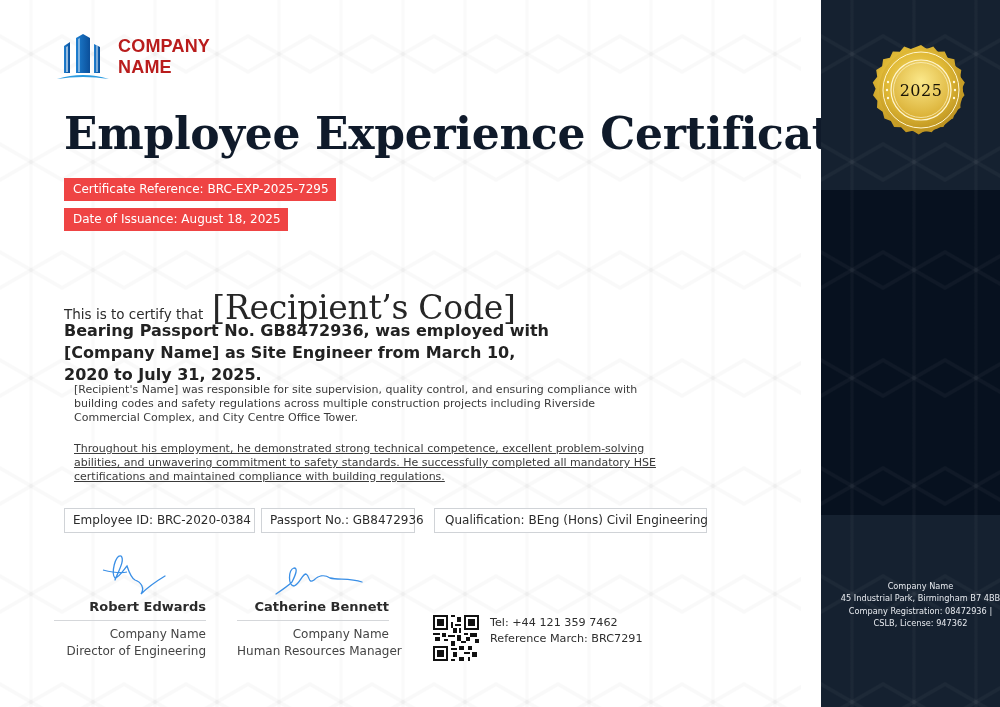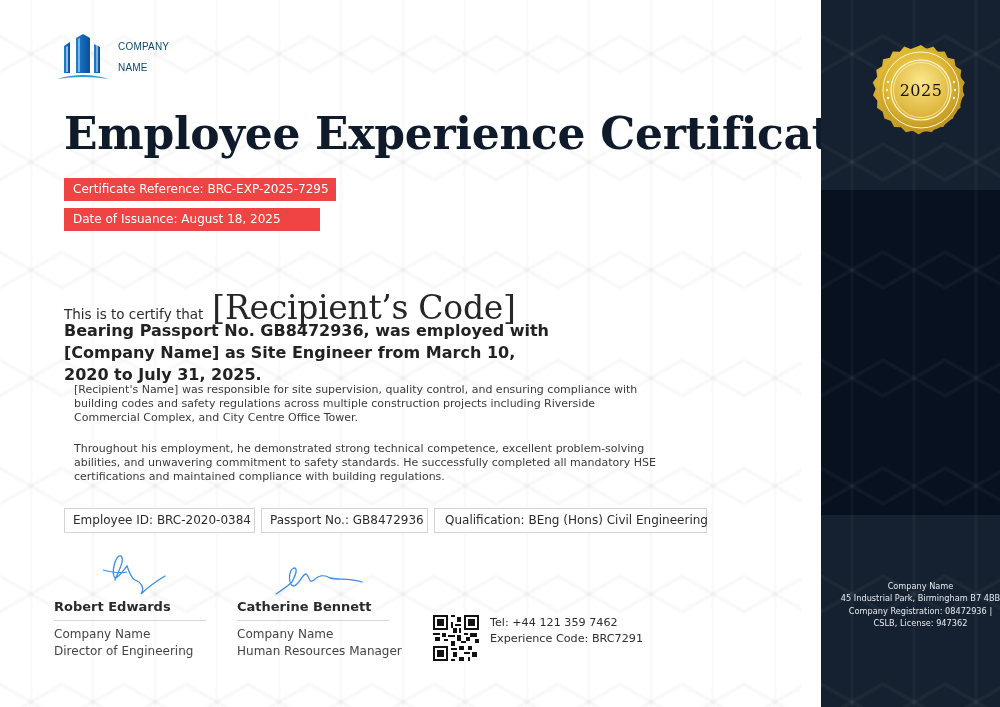--- a/index.html
+++ b/index.html
@@ -39,57 +39,57 @@
   }
 
   .side-footer {
     position: absolute; left: 0; top: 580px; width: 199px;
     text-align: center; color: #e6e9ee; font-size: 8.2px; line-height: 12.4px;
     font-family: "DejaVu Sans", sans-serif;
   }
 
   
   .logo { position: absolute; left: 56px; top: 33px; width: 54px; height: 48px; }
-  .company { position: absolute; left: 118px; top: 36px; font-family: "Liberation Sans", sans-serif; font-weight: normal; font-size: 10px; line-height: 21px; color: #0c4a6e; letter-spacing: 0.2px; }
+  .company { position: absolute; left: 118px; top: 36px; font-family: "Liberation Sans", sans-serif; font-weight: bold; font-size: 18px; line-height: 21px; color: #b91c1c; letter-spacing: 0.2px; }
 
   .title {
     position: absolute; left: 64px; top: 108px;
     font-family: "DejaVu Serif", serif; font-size: 44px; color: #0f1a2a; letter-spacing: -0.3px; white-space: nowrap;
   }
 
   .pill {
     position: absolute; left: 64px; height: 23px; background: #ef4444; color: #ffffff;
     font-size: 12px; line-height: 23px; padding: 0 9px; white-space: nowrap;
     font-family: "DejaVu Sans", sans-serif;
   }
   .pill-ref { top: 178px; width: 272px; }
-  .pill-date { top: 208px; width: 256px; }
+  .pill-date { top: 208px; width: 224px; }
 
   .certify-row { position: absolute; left: 64px; top: 262px; display: flex; align-items: baseline; white-space: nowrap; }
   .certify-lead { font-size: 13.5px; color: #2b2b2b; margin-right: 9px; margin-top: 44px; }
   .recipient { font-family: "DejaVu Serif", serif; font-size: 33px; color: #262626; letter-spacing: -0.3px; }
 
   .employment {
     position: absolute; left: 64px; top: 320px; width: 500px;
     font-size: 16px; line-height: 22px; color: #222222; font-weight: 600;
   }
 
   .para { position: absolute; left: 74px; width: 590px; font-size: 11px; line-height: 14px; color: #3a3a3a; }
   .para-1 { top: 383px; }
-  .para-2 { top: 442px; }
+  .para-2 { top: 442px; text-decoration: underline; }
 
   .tag {
     position: absolute; top: 508px; height: 25px; border: 1px solid #d0d3d7; background: #ffffff;
     font-size: 12px; line-height: 23px; padding: 0 8px; color: #2b2b2b; white-space: nowrap;
   }
   .tag-1 { left: 64px; width: 191px; }
-  .tag-2 { left: 261px; width: 167px; }
+  .tag-2 { left: 261px; width: 154px; }
   .tag-3 { left: 434px; width: 273px; padding-left: 10px; }
 
-  .sig { position: absolute; top: 552px; width: 152px; text-align: left; }
+  .sig { position: absolute; top: 552px; width: 152px; text-align: right; }
   .sig-1 { left: 54px; }
   .sig-2 { left: 237px; }
   .sig-draw { display: block; margin: 0 auto; height: 46px; width: 110px; }
   .sig-name { font-size: 13px; font-weight: bold; color: #2a2a2a; margin-top: 0px; height: 18px; line-height: 18px; font-family: "DejaVu Sans", sans-serif; }
   .sig-line { height: 1px; background: #d5d7da; margin: 4px 0 5px 0; }
   .sig-org, .sig-role { font-size: 12px; line-height: 17px; color: #444; white-space: nowrap; }
 
   .qr { position: absolute; left: 433px; top: 615px; width: 46px; height: 46px; }
   .verify { position: absolute; left: 490px; top: 615px; font-size: 11.2px; line-height: 15.5px; color: #2e2e2e; white-space: nowrap; }
 </style>
@@ -195,21 +195,21 @@
       <rect x="9" y="17" width="2" height="2"></rect>
         <rect x="14" y="17" width="3" height="1"></rect>
         <rect x="18" y="17" width="2" height="2"></rect>
       <rect x="12" y="19" width="2" height="2"></rect>
         <rect x="16" y="19" width="1" height="2"></rect>
         <rect x="8" y="20" width="2" height="1"></rect>
     </g>
   </svg>
   <div class="verify">
     <div>Tel: +44 121 359 7462</div>
-    <div>Experience Code: BRC7291</div>
+    <div>Reference March: BRC7291</div>
   </div>
 
   <div class="side-panel">
     <div class="side-band-top"></div>
     <div class="side-band-mid"></div>
     <div class="side-band-bot"></div>
     <div class="side-pattern"></div>
 
     <div class="seal">
       <svg width="108" height="108" viewBox="0 0 108 108">

